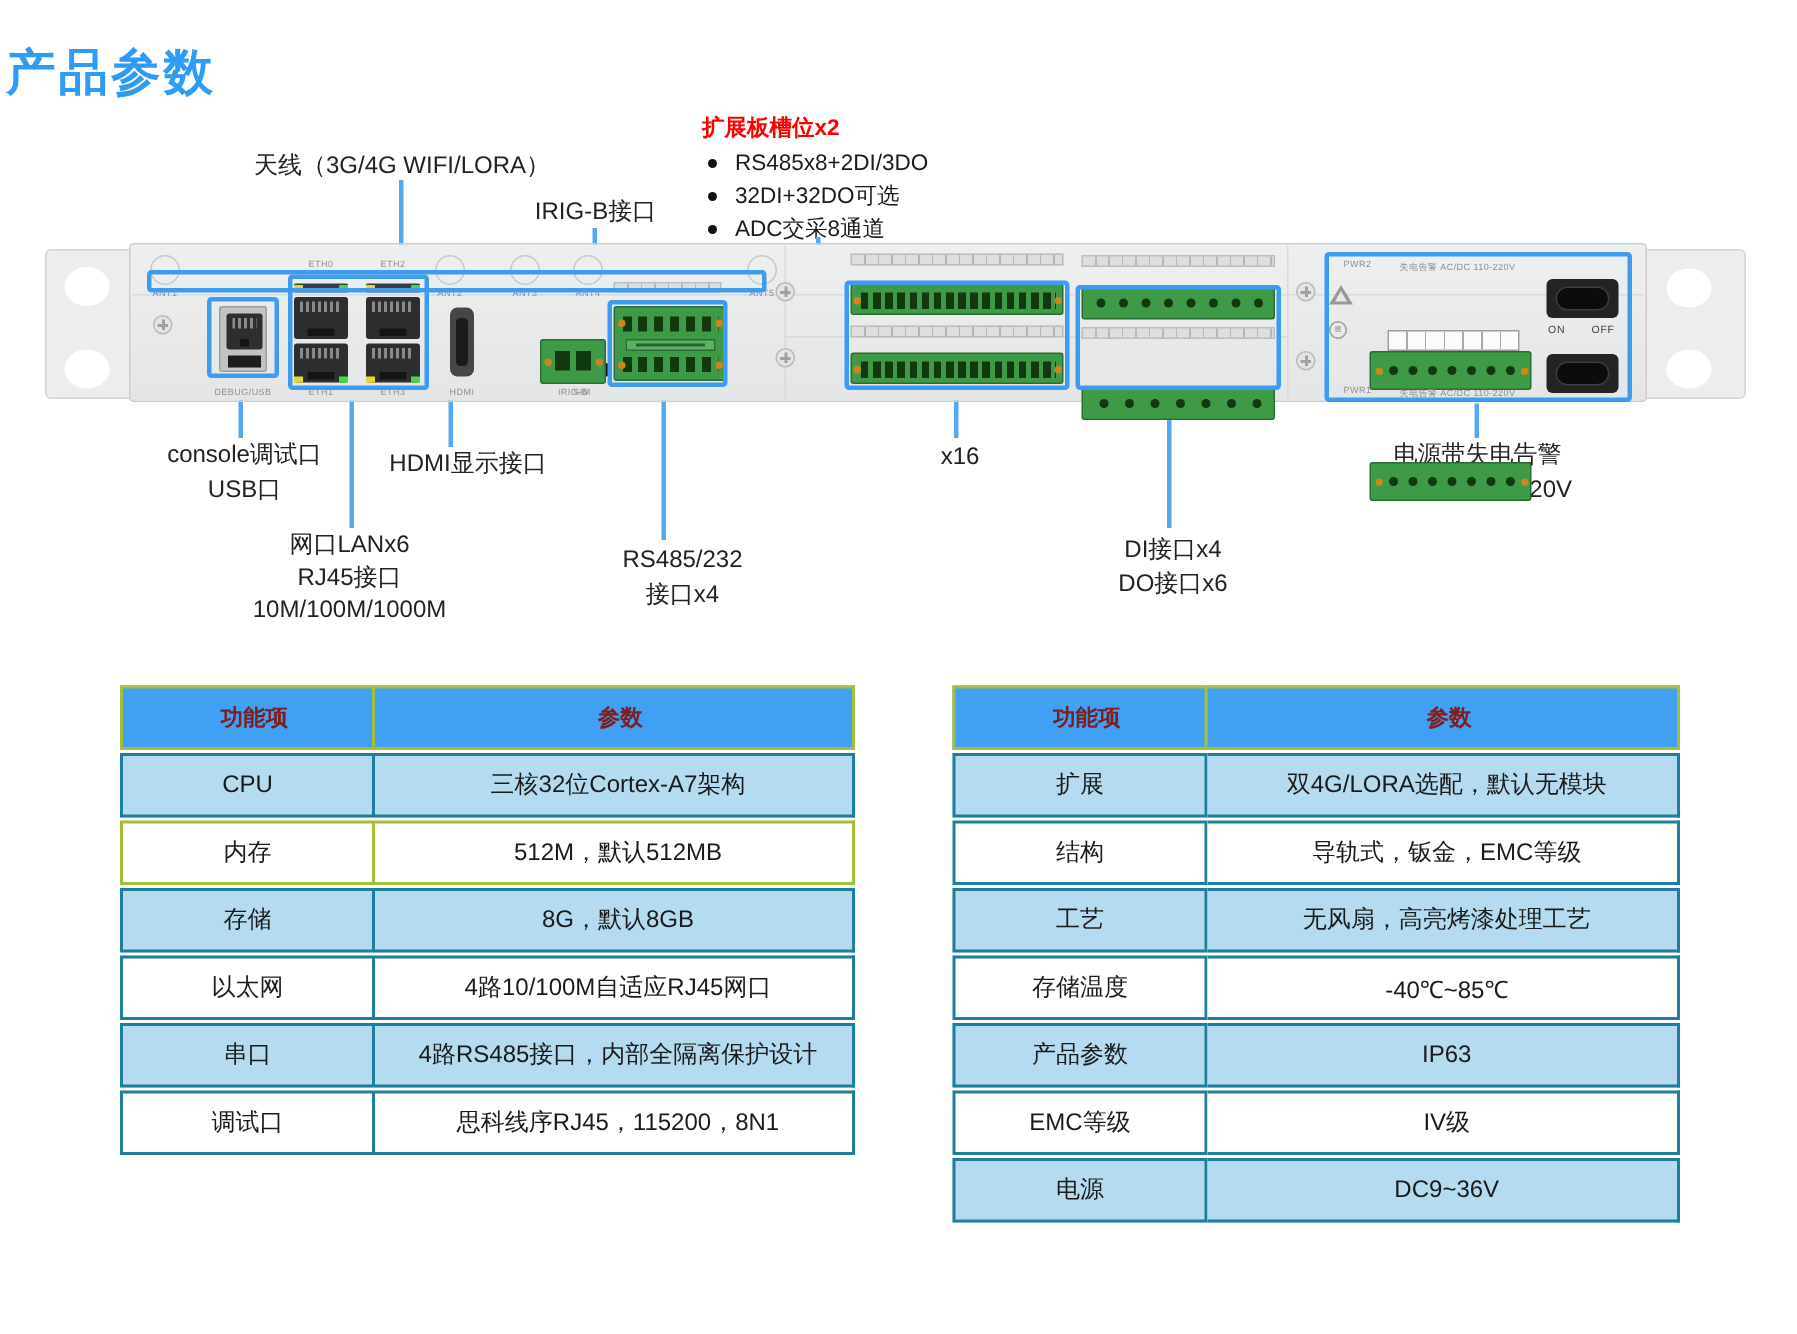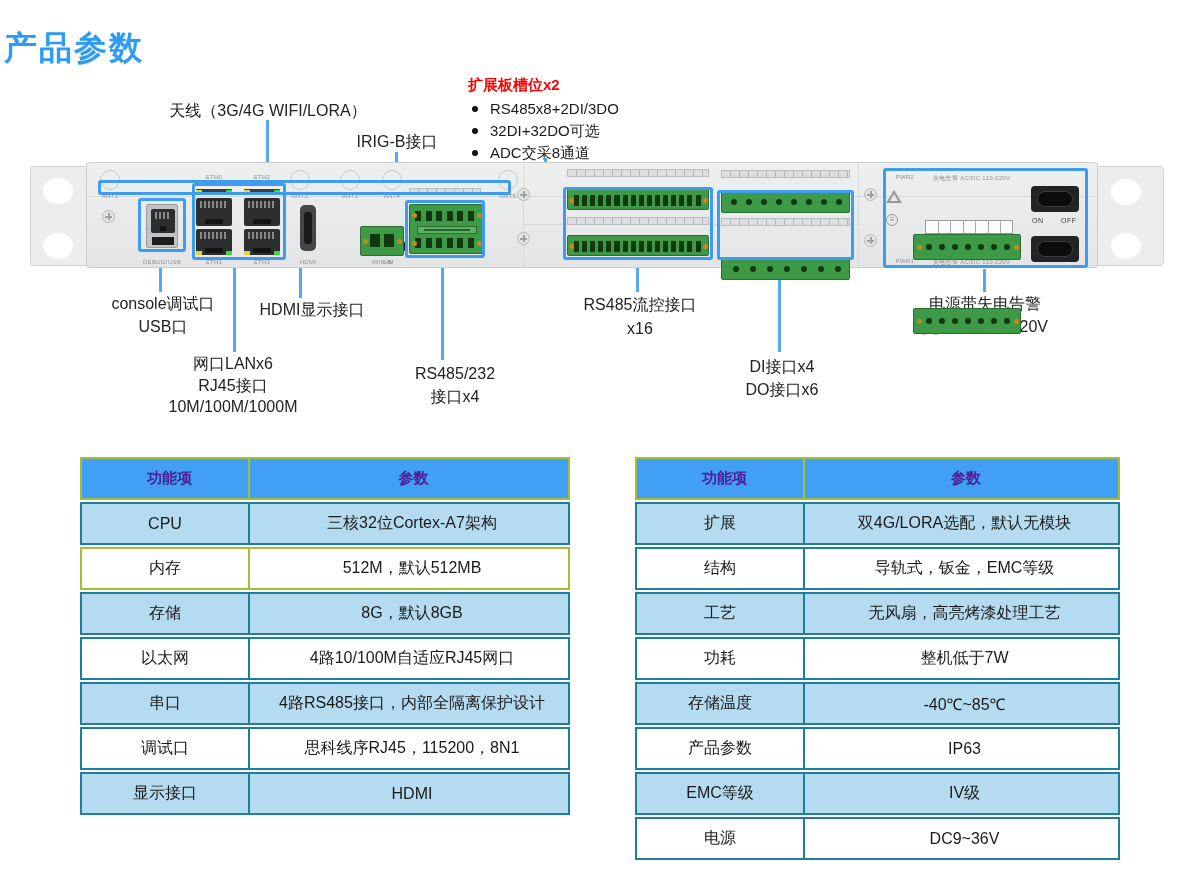--- a/index.html
+++ b/index.html
@@ -76,21 +76,21 @@
   .sw{background:#222324;border-radius:4px;}
   .sw::before{content:"";position:absolute;left:6px;right:6px;top:5px;bottom:5px;background:#0c0c0c;border:1px solid #3c3d3e;border-radius:8px;}
   .onoff{font-size:7px;color:#3c3d3e;letter-spacing:.5px;}
   .tri{width:0;height:0;border-left:8px solid transparent;border-right:8px solid transparent;border-bottom:13px solid #97999b;}
   .tri::after{content:"";position:absolute;left:-4px;top:4px;border-left:4px solid transparent;border-right:4px solid transparent;border-bottom:7px solid #e8e9ea;}
   .gnd{width:12px;height:12px;border:1.5px solid #97999b;border-radius:50%;color:#85878a;font-size:8px;line-height:10px;text-align:center;}
 
   
   .spec{position:absolute;border-collapse:separate;border-spacing:0 2px;table-layout:fixed;}
   .spec th,.spec td{height:43px;text-align:center;vertical-align:middle;padding:0 6px;}
-  .spec th{background:var(--hdr);color:#4c1d95;font-size:15px;font-weight:bold;
+  .spec th{background:var(--hdr);color:#7f1d1d;font-size:15px;font-weight:bold;
     border:2px solid var(--green);padding-left:15px;}
   .spec th + th{border-left:none;}
   .spec td{font-size:16px;border:2px solid var(--teal);background:#fff;}
   .spec td + td{border-left:none;padding-left:12px;}
   .spec tbody tr:nth-child(odd) td{background:var(--rowalt);}
   #table-left tbody tr:nth-child(2) td,
   #table-left tbody tr:nth-child(8) td{border-color:var(--green);}
   .spec col.c1{width:170px;}
 </style>
 </head>
@@ -118,21 +118,20 @@
 <div class="abs callout small3" style="left:133px;top:353px;width:200px;">
   <div>网口LANx6</div>
   <div>RJ45接口</div>
   <div>10M/100M/1000M</div>
 </div>
 <div class="abs callout" style="left:380px;top:362px;width:150px;">
   <div>RS485/232</div>
   <div>接口x4</div>
 </div>
 <div class="abs callout" style="left:540px;top:293px;width:200px;line-height:24px;">
-  <div>RS485流控接口</div>
   <div>x16</div>
 </div>
 <div class="abs callout" style="left:692px;top:355px;width:180px;">
   <div>DI接口x4</div>
   <div>DO接口x6</div>
 </div>
 <div class="abs callout" style="left:870px;top:292px;width:230px;">
   <div>电源带失电告警</div>
   <div>交直流110V/220V</div>
 </div>
@@ -314,24 +313,20 @@
         <td>4路10/100M自适应RJ45网口</td>
       </tr>
       <tr>
         <td>串口</td>
         <td>4路RS485接口，内部全隔离保护设计</td>
       </tr>
       <tr>
         <td>调试口</td>
         <td>思科线序RJ45，115200，8N1</td>
       </tr>
-      <tr>
-        <td>显示接口</td>
-        <td>HDMI</td>
-      </tr>
     </tbody>
 </table>
 
 <table class="spec" id="table-right" style="left:635px;top:455px;width:485px;">
   <colgroup>
       <col class="c1">
       <col>
     </colgroup>
   <thead>
     <tr>
@@ -346,24 +341,20 @@
       </tr>
       <tr>
         <td>结构</td>
         <td>导轨式，钣金，EMC等级</td>
       </tr>
       <tr>
         <td>工艺</td>
         <td>无风扇，高亮烤漆处理工艺</td>
       </tr>
       <tr>
-        <td>功耗</td>
-        <td>整机低于7W</td>
-      </tr>
-      <tr>
         <td>存储温度</td>
         <td>-40℃~85℃</td>
       </tr>
       <tr>
         <td>产品参数</td>
         <td>IP63</td>
       </tr>
       <tr>
         <td>EMC等级</td>
         <td>IV级</td>

